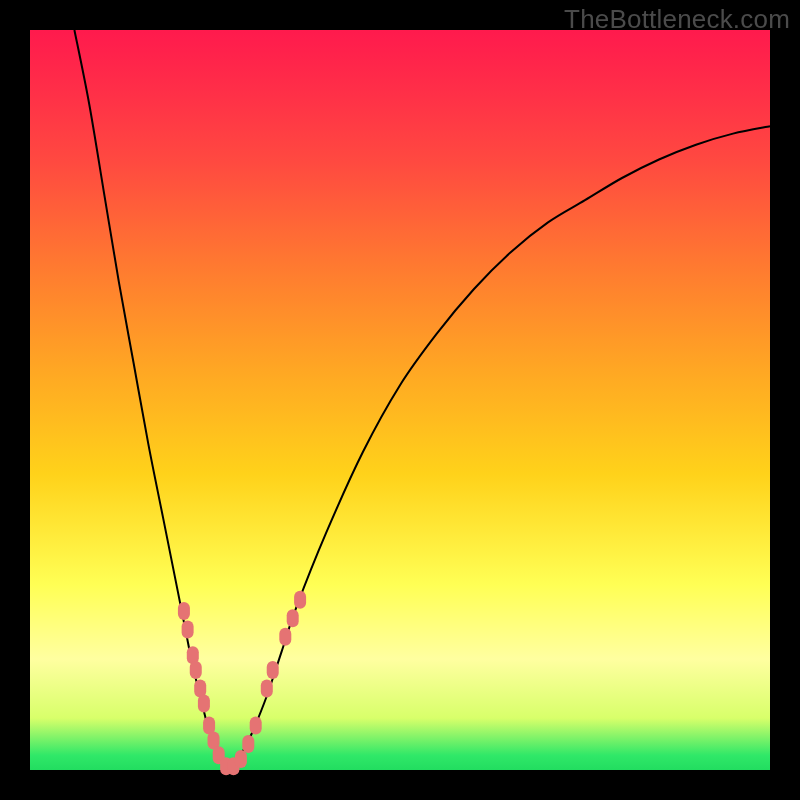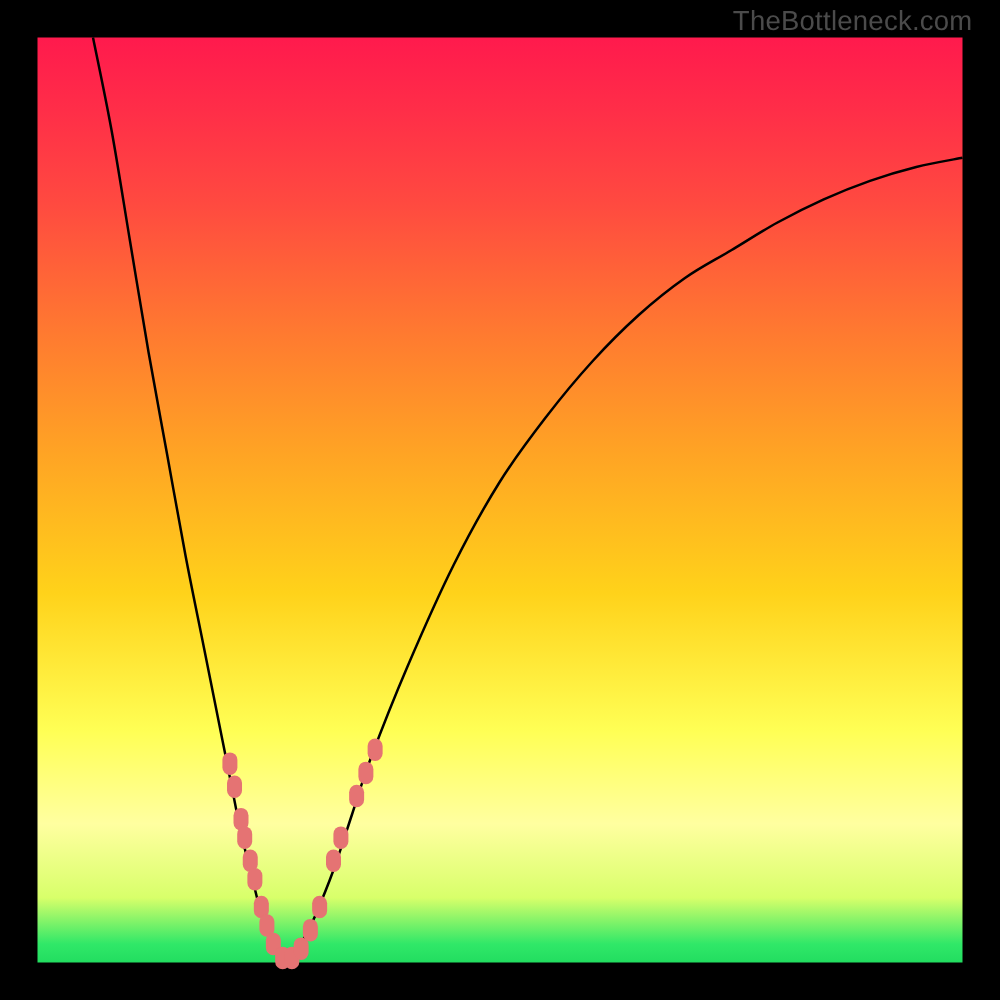--- a/index.html
+++ b/index.html
@@ -51,23 +51,23 @@
     stroke: #000;
     stroke-width: 2;
   }
   .marker {
     fill: #e57373;
     stroke: none;
   }
   .watermark {
     position: absolute;
     top: 4px;
-    right: 22px;
+    right: 10px;
     color: #4b4b4b;
-    font-size: 22px;
+    font-size: 26px;
     font-weight: 500;
     letter-spacing: 0.2px;
     user-select: none;
   }
 </style>
 </head>
 <body>
 
 <div class="frame">
   <div class="plot-area">

